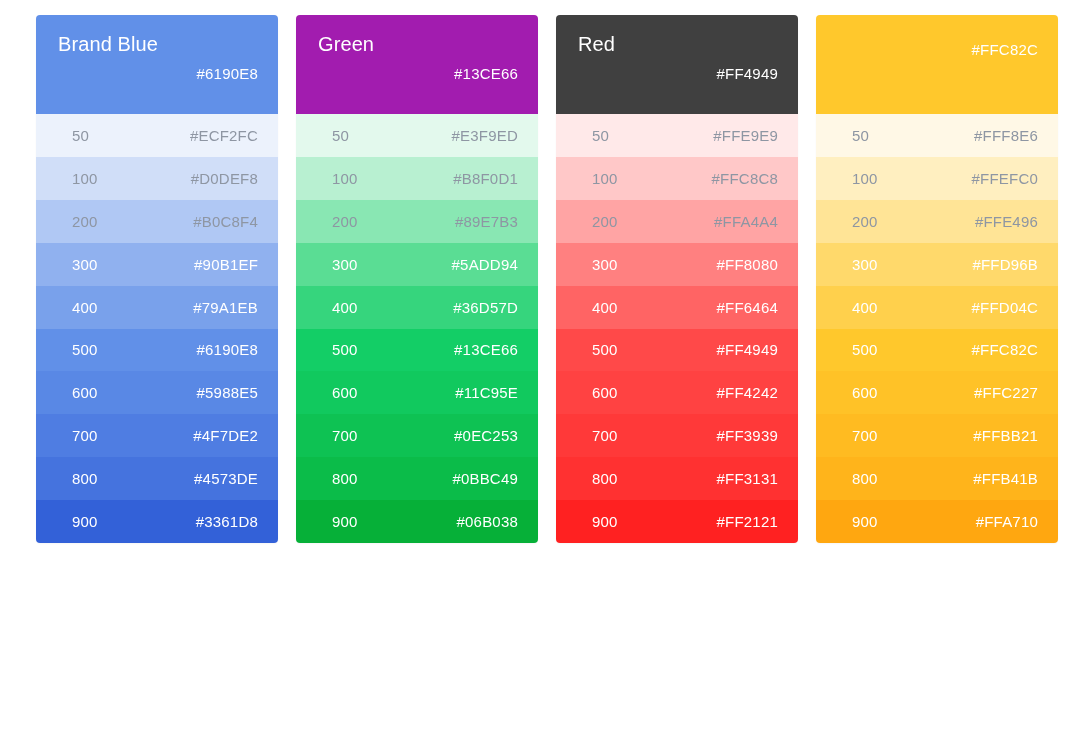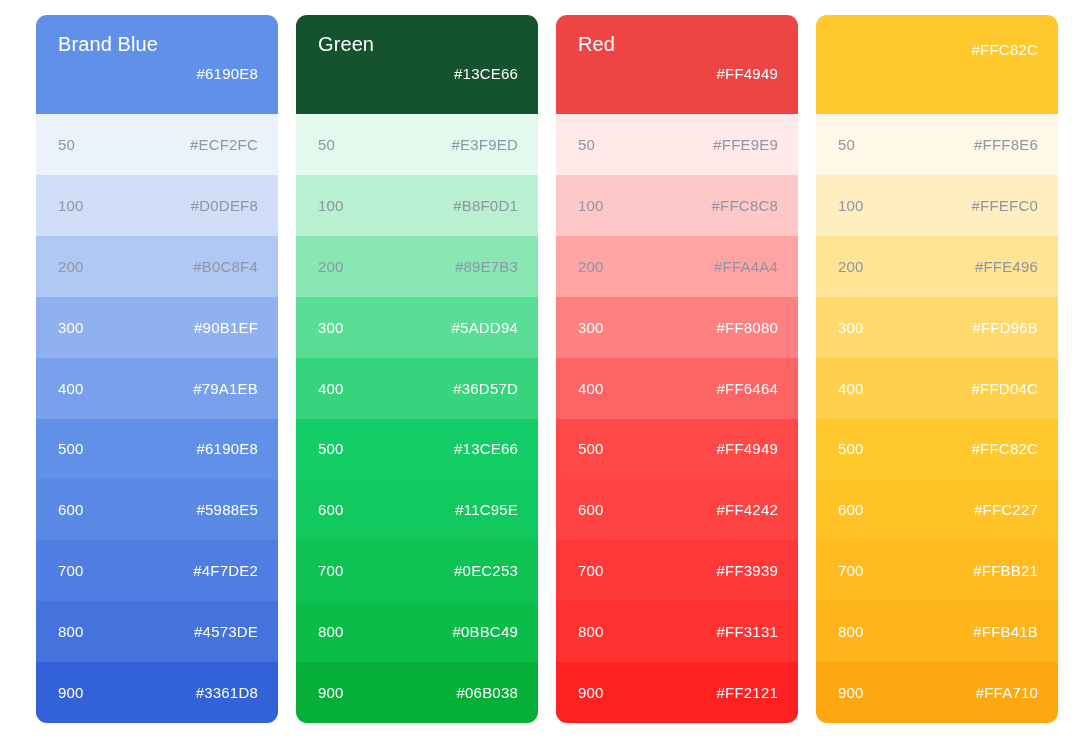--- a/index.html
+++ b/index.html
@@ -21,22 +21,22 @@
     height: 742px;
     padding: 15px 20px 19px 36px;
     display: flex;
     flex-direction: row;
     align-items: flex-start;
     gap: 18px;
   }
 
   .palette-column {
     width: 242px;
-    height: 708px;
-    border-radius: 11px;
+    height: 528px;
+    border-radius: 4px;
     overflow: hidden;
     display: flex;
     flex-direction: column;
     box-shadow: 0 1px 2px rgba(0,0,0,0.04);
   }
 
   .column-header {
     box-sizing: border-box;
     height: 99px;
     flex: 0 0 99px;
@@ -60,21 +60,21 @@
     color: #ffffff;
     text-align: right;
     letter-spacing: 0.2px;
     white-space: nowrap;
   }
 
   .swatch-row {
     box-sizing: border-box;
     flex: 1 1 0;
     min-height: 0;
-    padding: 0 20px 0 22px;
+    padding: 0 20px 0 36px;
     display: flex;
     flex-direction: row;
     align-items: center;
     justify-content: space-between;
   }
   .swatch-step {
     font-size: 15px;
     line-height: 19px;
     letter-spacing: 0.2px;
     white-space: nowrap;
@@ -132,21 +132,21 @@
       <div class="swatch-row" style="background: rgb(69, 115, 222); color: rgb(255, 255, 255);">
         <span class="swatch-step">800</span>
         <span class="swatch-hex">#4573DE</span>
       </div>
       <div class="swatch-row" style="background: rgb(51, 97, 216); color: rgb(255, 255, 255);">
         <span class="swatch-step">900</span>
         <span class="swatch-hex">#3361D8</span>
       </div>
     </div>
     <div class="palette-column">
-      <div class="column-header" style="background: #14532d;">
+      <div class="column-header" style="background: #a21caf;">
         <div class="column-header-title">Green</div>
         <div class="column-header-hex">#13CE66</div>
       </div>
       <div class="swatch-row" style="background: rgb(227, 249, 237); color: rgb(142, 150, 163);">
         <span class="swatch-step">50</span>
         <span class="swatch-hex">#E3F9ED</span>
       </div>
       <div class="swatch-row" style="background: rgb(184, 240, 209); color: rgb(142, 150, 163);">
         <span class="swatch-step">100</span>
         <span class="swatch-hex">#B8F0D1</span>
@@ -178,21 +178,21 @@
       <div class="swatch-row" style="background: rgb(11, 188, 73); color: rgb(255, 255, 255);">
         <span class="swatch-step">800</span>
         <span class="swatch-hex">#0BBC49</span>
       </div>
       <div class="swatch-row" style="background: rgb(6, 176, 56); color: rgb(255, 255, 255);">
         <span class="swatch-step">900</span>
         <span class="swatch-hex">#06B038</span>
       </div>
     </div>
     <div class="palette-column">
-      <div class="column-header" style="background: #ef4444;">
+      <div class="column-header" style="background: #404040;">
         <div class="column-header-title">Red</div>
         <div class="column-header-hex">#FF4949</div>
       </div>
       <div class="swatch-row" style="background: rgb(255, 233, 233); color: rgb(142, 150, 163);">
         <span class="swatch-step">50</span>
         <span class="swatch-hex">#FFE9E9</span>
       </div>
       <div class="swatch-row" style="background: rgb(255, 200, 200); color: rgb(142, 150, 163);">
         <span class="swatch-step">100</span>
         <span class="swatch-hex">#FFC8C8</span>

